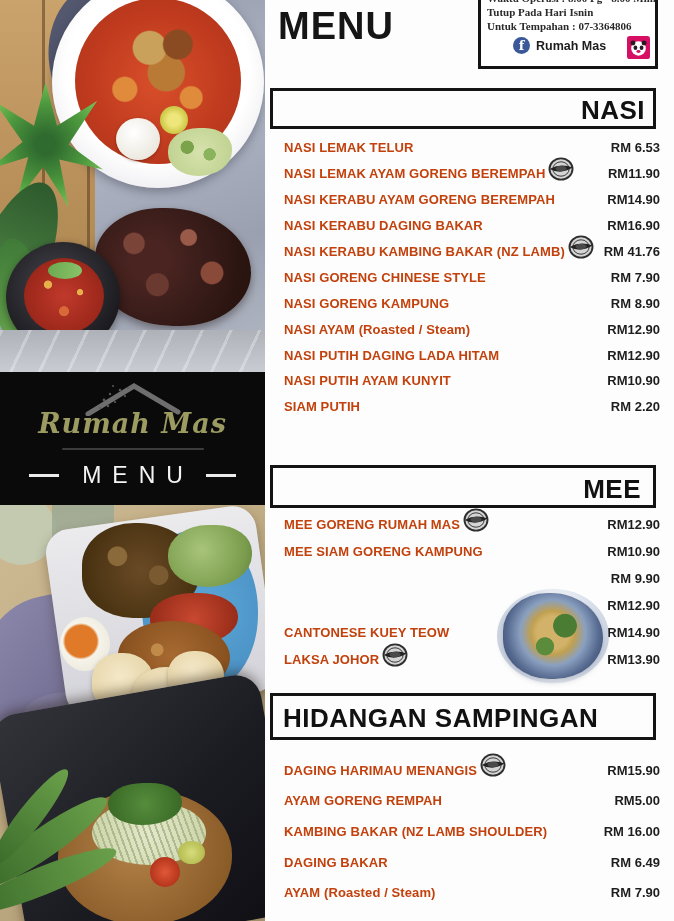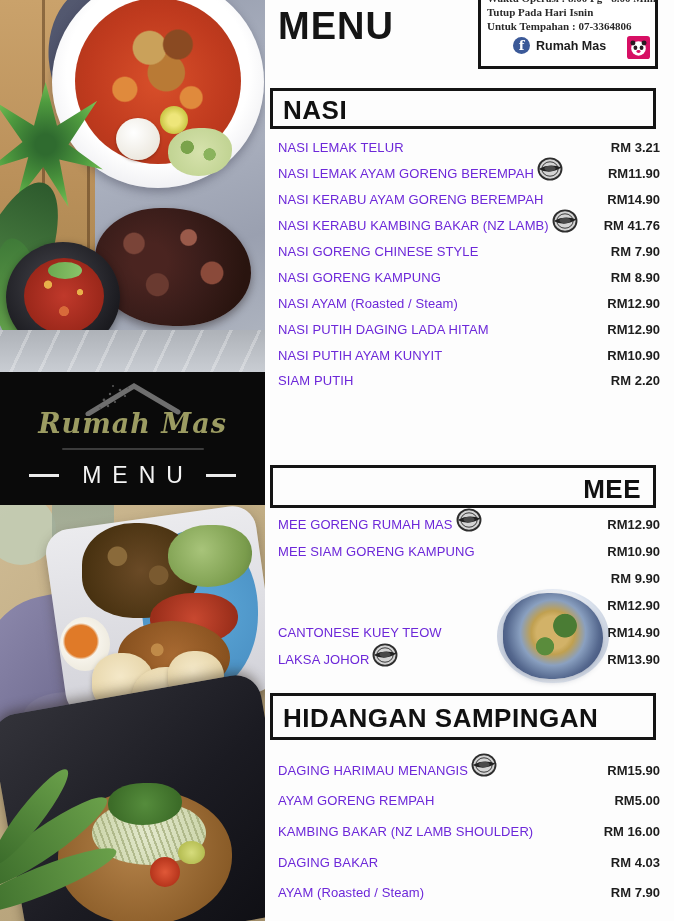--- a/index.html
+++ b/index.html
@@ -144,33 +144,33 @@
     border:3px solid #141414; background:#fff; padding:2px 6px 0 6px; }
   .info-line { font-size:11px; line-height:14px; font-weight:700; color:#2a2a2a; white-space:nowrap;font-family:Liberation Serif, serif; }
   .info-social { display:flex; align-items:center; gap:6px; margin-top:4px; padding-left:26px; }
   .fb-icon { width:17px; height:17px; border-radius:50%; background:#3b5998; color:#fff;
     font-family:"DejaVu Serif", serif; font-weight:bold; font-size:13px; text-align:center; line-height:17px; }
   .fb-label { font-size:12.5px; font-weight:700; color:#1c1c1c; }
   .panda-icon { position:absolute; right:5px; bottom:7px; }
 
   .section-box { position:absolute; left:5px; width:386px; border:3px solid #141414; background:transparent; }
   .section-box .section-title { font-size:26px; font-weight:600; color:#111; letter-spacing:.5px; }
-  .box-nasi { top:88px; height:41px; padding:4px 16px 0 10px; }
+  .box-nasi { top:88px; height:41px; padding:4px 8px 0 10px;text-align:right; }
   .box-mee { top:465px; height:43px; padding:6px 12px 0 0; text-align:right; }
   .box-hid { top:693px; height:47px; padding:7px 0 0 10px; }
 
   .items { position:absolute; left:13px; width:382px; display:flex; flex-direction:column; }
   .nasi-items { top:135px; }
   .mee-items  { top:511px; }
   .hid-items  { top:755px; }
   .row { display:flex; align-items:center; }
   .nasi-items .row { height:25.9px; }
   .mee-items  .row { height:27px; }
   .hid-items  .row { height:30.6px; }
-  .item-name { font-size:13px; font-weight:400; color:#6d28d9; letter-spacing:.1px; white-space:nowrap; }
+  .item-name { font-size:13px; font-weight:700; color:#c2410c; letter-spacing:.1px; white-space:nowrap;margin-left:6px; }
   .badge { margin-left:2px; margin-top:-10px; flex:0 0 auto; }
   .item-price { margin-left:auto; font-size:13px; font-weight:700; color:#1d1d1d; white-space:nowrap; }
 
   .mee-photo { position:absolute; left:238px; top:593px; width:100px; height:86px;
     border-radius:46% 54% 50% 48%;
     background:
       radial-gradient(circle at 62% 38%, #4a7c34 0 14%, rgba(0,0,0,0) 15%),
       radial-gradient(circle at 42% 62%, #5a8c3c 0 11%, rgba(0,0,0,0) 12%),
       radial-gradient(circle at 50% 46%, #d2b268 0 24%, #c0a050 32%, #8aa0c0 48%, #55688e 68%, #3c4c74 84%, #2e3c60 100%);
     box-shadow:0 2px 6px rgba(50,60,90,.35); }
@@ -276,40 +276,45 @@
       </svg>
     </div>
 
     <div class="section-box box-nasi">
       <div class="section-title">NASI</div>
     </div>
     <div class="items nasi-items">
   <div class="row">
     <span class="item-name">NASI LEMAK TELUR</span>
 
-    <span class="item-price">RM 3.21</span>
+    <span class="item-price">RM 6.53</span>
   </div>
 
   <div class="row">
     <span class="item-name">NASI LEMAK AYAM GORENG BEREMPAH</span>
     <svg class="badge" width="28" height="24" viewBox="0 0 30 26">
       <ellipse cx="15" cy="13" rx="12.5" ry="11.5" fill="#d4d4d4" stroke="#2e2e2e" stroke-width="2"></ellipse>
       <ellipse cx="15" cy="13" rx="8.8" ry="7.8" fill="none" stroke="#2e2e2e" stroke-width="1"></ellipse>
       <path d="M2.5 13 Q15 6.5 27.5 11.5 Q15 19.5 2.5 13 Z" fill="#222222"></path>
       <ellipse cx="15" cy="12.5" rx="6" ry="3" fill="#4a4a4a"></ellipse>
     </svg>
     <span class="item-price">RM11.90</span>
   </div>
 
   <div class="row">
     <span class="item-name">NASI KERABU AYAM GORENG BEREMPAH</span>
 
     <span class="item-price">RM14.90</span>
   </div>
 
+  <div class="row">
+    <span class="item-name">NASI KERABU DAGING BAKAR</span>
+
+    <span class="item-price">RM16.90</span>
+  </div>
 
   <div class="row">
     <span class="item-name">NASI KERABU KAMBING BAKAR (NZ LAMB)</span>
     <svg class="badge" width="28" height="24" viewBox="0 0 30 26">
       <ellipse cx="15" cy="13" rx="12.5" ry="11.5" fill="#d4d4d4" stroke="#2e2e2e" stroke-width="2"></ellipse>
       <ellipse cx="15" cy="13" rx="8.8" ry="7.8" fill="none" stroke="#2e2e2e" stroke-width="1"></ellipse>
       <path d="M2.5 13 Q15 6.5 27.5 11.5 Q15 19.5 2.5 13 Z" fill="#222222"></path>
       <ellipse cx="15" cy="12.5" rx="6" ry="3" fill="#4a4a4a"></ellipse>
     </svg>
     <span class="item-price">RM 41.76</span>
@@ -427,21 +432,21 @@
 
   <div class="row">
     <span class="item-name">KAMBING BAKAR (NZ LAMB SHOULDER)</span>
 
     <span class="item-price">RM 16.00</span>
   </div>
 
   <div class="row">
     <span class="item-name">DAGING BAKAR</span>
 
-    <span class="item-price">RM 4.03</span>
+    <span class="item-price">RM 6.49</span>
   </div>
 
   <div class="row">
     <span class="item-name">AYAM (Roasted / Steam)</span>
 
     <span class="item-price">RM 7.90</span>
   </div>
 </div>
 
   </div>

